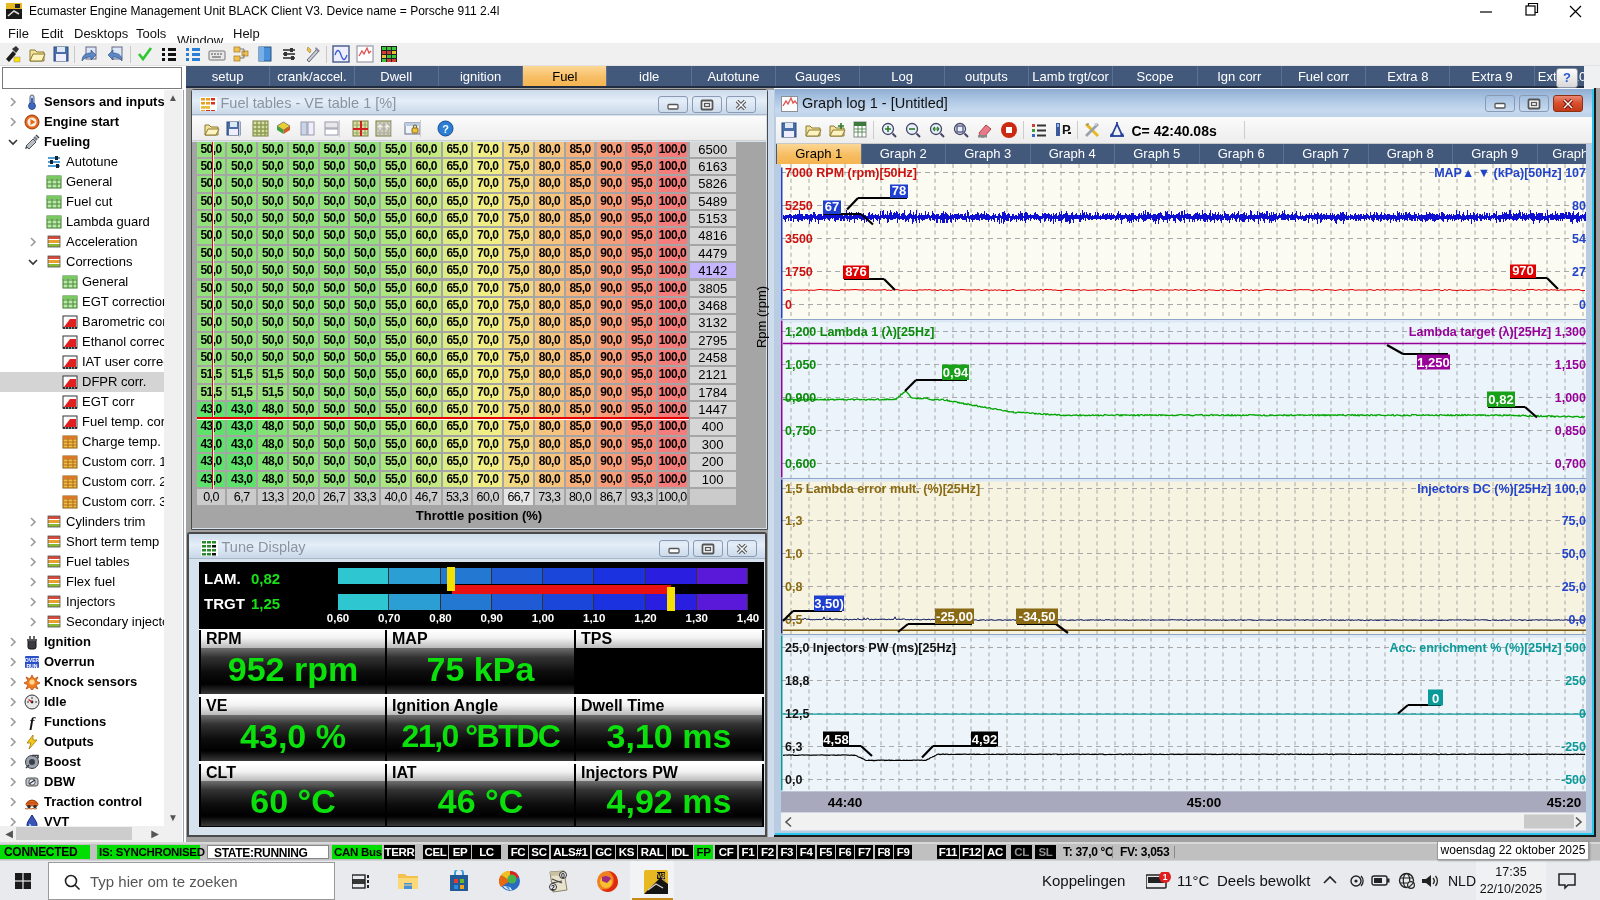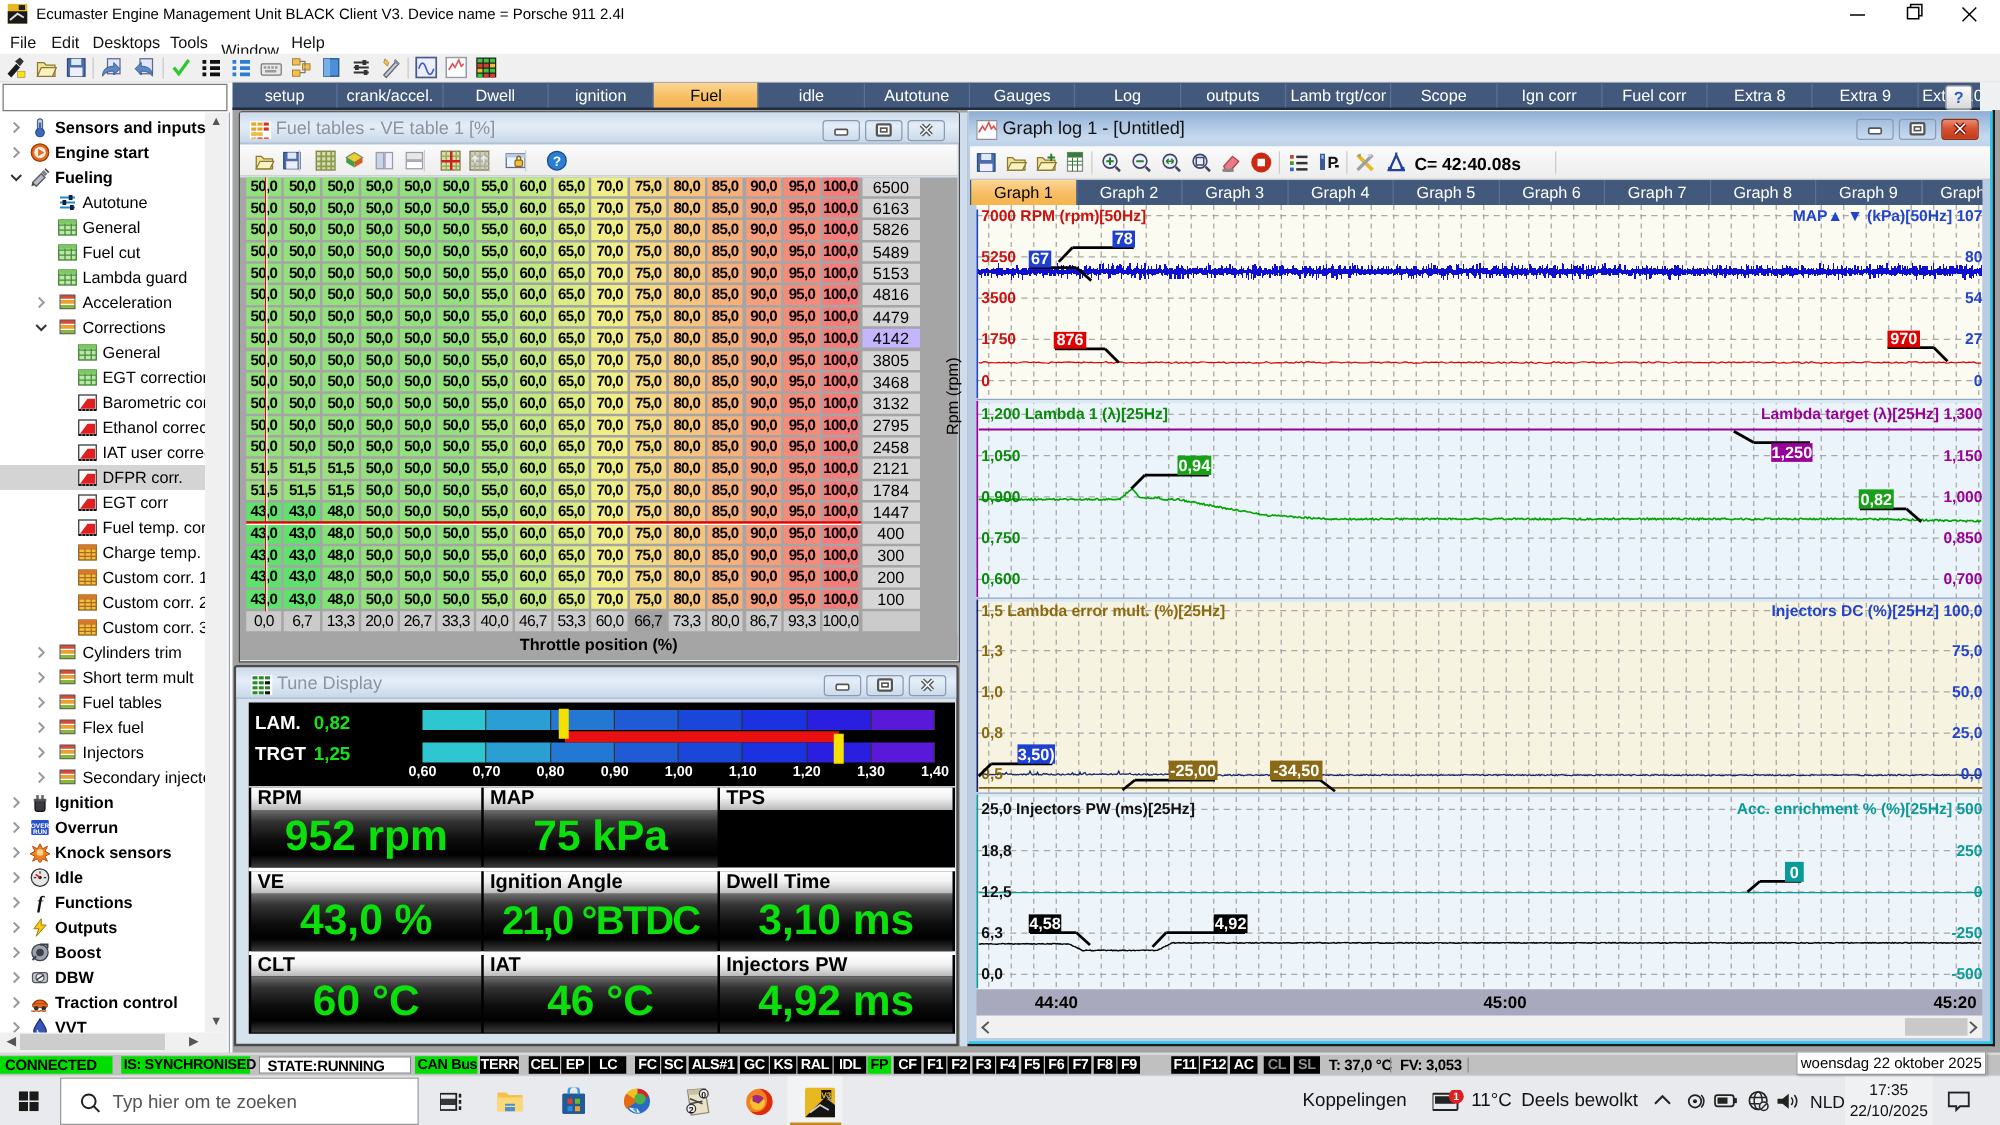--- a/index.html
+++ b/index.html
@@ -426,21 +426,21 @@
         <path d="M3 1 L7 5 L3 9" fill="none" stroke="#9a9a9a" stroke-width="1.6"></path>
       </svg>
 <span class="ticon" style="left:46px"><svg width="16" height="16">
           <g stroke-width="0">
             <rect x="2" y="2" width="12" height="3" fill="#d84a3a"></rect>
             <rect x="2" y="6" width="12" height="3" fill="#e8a030"></rect>
             <rect x="2" y="10" width="12" height="3" fill="#88b838"></rect>
           </g>
           <rect x="2" y="2" width="12" height="11" fill="none" stroke="#555" stroke-width="0.8"></rect>
         </svg></span>
-<span class="lbl" style="left:66px">Short term mult</span>
+<span class="lbl" style="left:66px">Short term temp</span>
 </div>
 <div class="trow" style="top:462px;">
 <svg class="abs" style="left:28px;top:5px" width="10" height="10">
         <path d="M3 1 L7 5 L3 9" fill="none" stroke="#9a9a9a" stroke-width="1.6"></path>
       </svg>
 <span class="ticon" style="left:46px"><svg width="16" height="16">
           <g stroke-width="0">
             <rect x="2" y="2" width="12" height="3" fill="#d84a3a"></rect>
             <rect x="2" y="6" width="12" height="3" fill="#e8a030"></rect>
             <rect x="2" y="10" width="12" height="3" fill="#88b838"></rect>
@@ -1050,21 +1050,21 @@
 <div class="fcell" style="left:196.7px;top:488.9px;width:28.8px;height:16px;line-height:16px;background:#cbcbcb;font-weight:normal;font-size:12.5px">0,0</div>
 <div class="fcell" style="left:227.4px;top:488.9px;width:28.8px;height:16px;line-height:16px;background:#cbcbcb;font-weight:normal;font-size:12.5px">6,7</div>
 <div class="fcell" style="left:258.2px;top:488.9px;width:28.8px;height:16px;line-height:16px;background:#cbcbcb;font-weight:normal;font-size:12.5px">13,3</div>
 <div class="fcell" style="left:288.9px;top:488.9px;width:28.8px;height:16px;line-height:16px;background:#cbcbcb;font-weight:normal;font-size:12.5px">20,0</div>
 <div class="fcell" style="left:319.7px;top:488.9px;width:28.8px;height:16px;line-height:16px;background:#cbcbcb;font-weight:normal;font-size:12.5px">26,7</div>
 <div class="fcell" style="left:350.4px;top:488.9px;width:28.8px;height:16px;line-height:16px;background:#cbcbcb;font-weight:normal;font-size:12.5px">33,3</div>
 <div class="fcell" style="left:381.2px;top:488.9px;width:28.8px;height:16px;line-height:16px;background:#cbcbcb;font-weight:normal;font-size:12.5px">40,0</div>
 <div class="fcell" style="left:411.9px;top:488.9px;width:28.8px;height:16px;line-height:16px;background:#cbcbcb;font-weight:normal;font-size:12.5px">46,7</div>
 <div class="fcell" style="left:442.7px;top:488.9px;width:28.8px;height:16px;line-height:16px;background:#cbcbcb;font-weight:normal;font-size:12.5px">53,3</div>
 <div class="fcell" style="left:473.4px;top:488.9px;width:28.8px;height:16px;line-height:16px;background:#cbcbcb;font-weight:normal;font-size:12.5px">60,0</div>
-<div class="fcell" style="left:504.2px;top:488.9px;width:28.8px;height:16px;line-height:16px;background:#a3a3a3;font-weight:normal;font-size:12.5px">66,7</div>
+<div class="fcell" style="left:504.2px;top:488.9px;width:28.8px;height:16px;line-height:16px;background:#e5e5e5;font-weight:normal;font-size:12.5px">66,7</div>
 <div class="fcell" style="left:535.0px;top:488.9px;width:28.8px;height:16px;line-height:16px;background:#cbcbcb;font-weight:normal;font-size:12.5px">73,3</div>
 <div class="fcell" style="left:565.7px;top:488.9px;width:28.8px;height:16px;line-height:16px;background:#cbcbcb;font-weight:normal;font-size:12.5px">80,0</div>
 <div class="fcell" style="left:596.5px;top:488.9px;width:28.8px;height:16px;line-height:16px;background:#cbcbcb;font-weight:normal;font-size:12.5px">86,7</div>
 <div class="fcell" style="left:627.2px;top:488.9px;width:28.8px;height:16px;line-height:16px;background:#cbcbcb;font-weight:normal;font-size:12.5px">93,3</div>
 <div class="fcell" style="left:658.0px;top:488.9px;width:28.8px;height:16px;line-height:16px;background:#cbcbcb;font-weight:normal;font-size:12.5px">100,0</div>
 <div class="fcell" style="left:689.7px;top:488.9px;width:46px;height:16px;background:#cbcbcb"></div>
 <div class="abs" style="left:192px;top:506.9px;width:574px;height:17px;background:#a5a5a5;text-align:center;font-size:13px;font-weight:bold;line-height:17px">Throttle position (%)</div>
 <div class="abs" style="left:754px;top:372px;width:110px;height:14px;font-size:13px;color:#000;transform:rotate(-90deg);transform-origin:0 0;text-align:center">Rpm (rpm)</div>
 <div class="abs" style="left:211.5px;top:141.5px;width:1.5px;height:347px;background:#e80000;z-index:3"></div>
 <div class="abs" style="left:213.1px;top:141.5px;width:1.3px;height:347px;background:#fff;z-index:3"></div>

